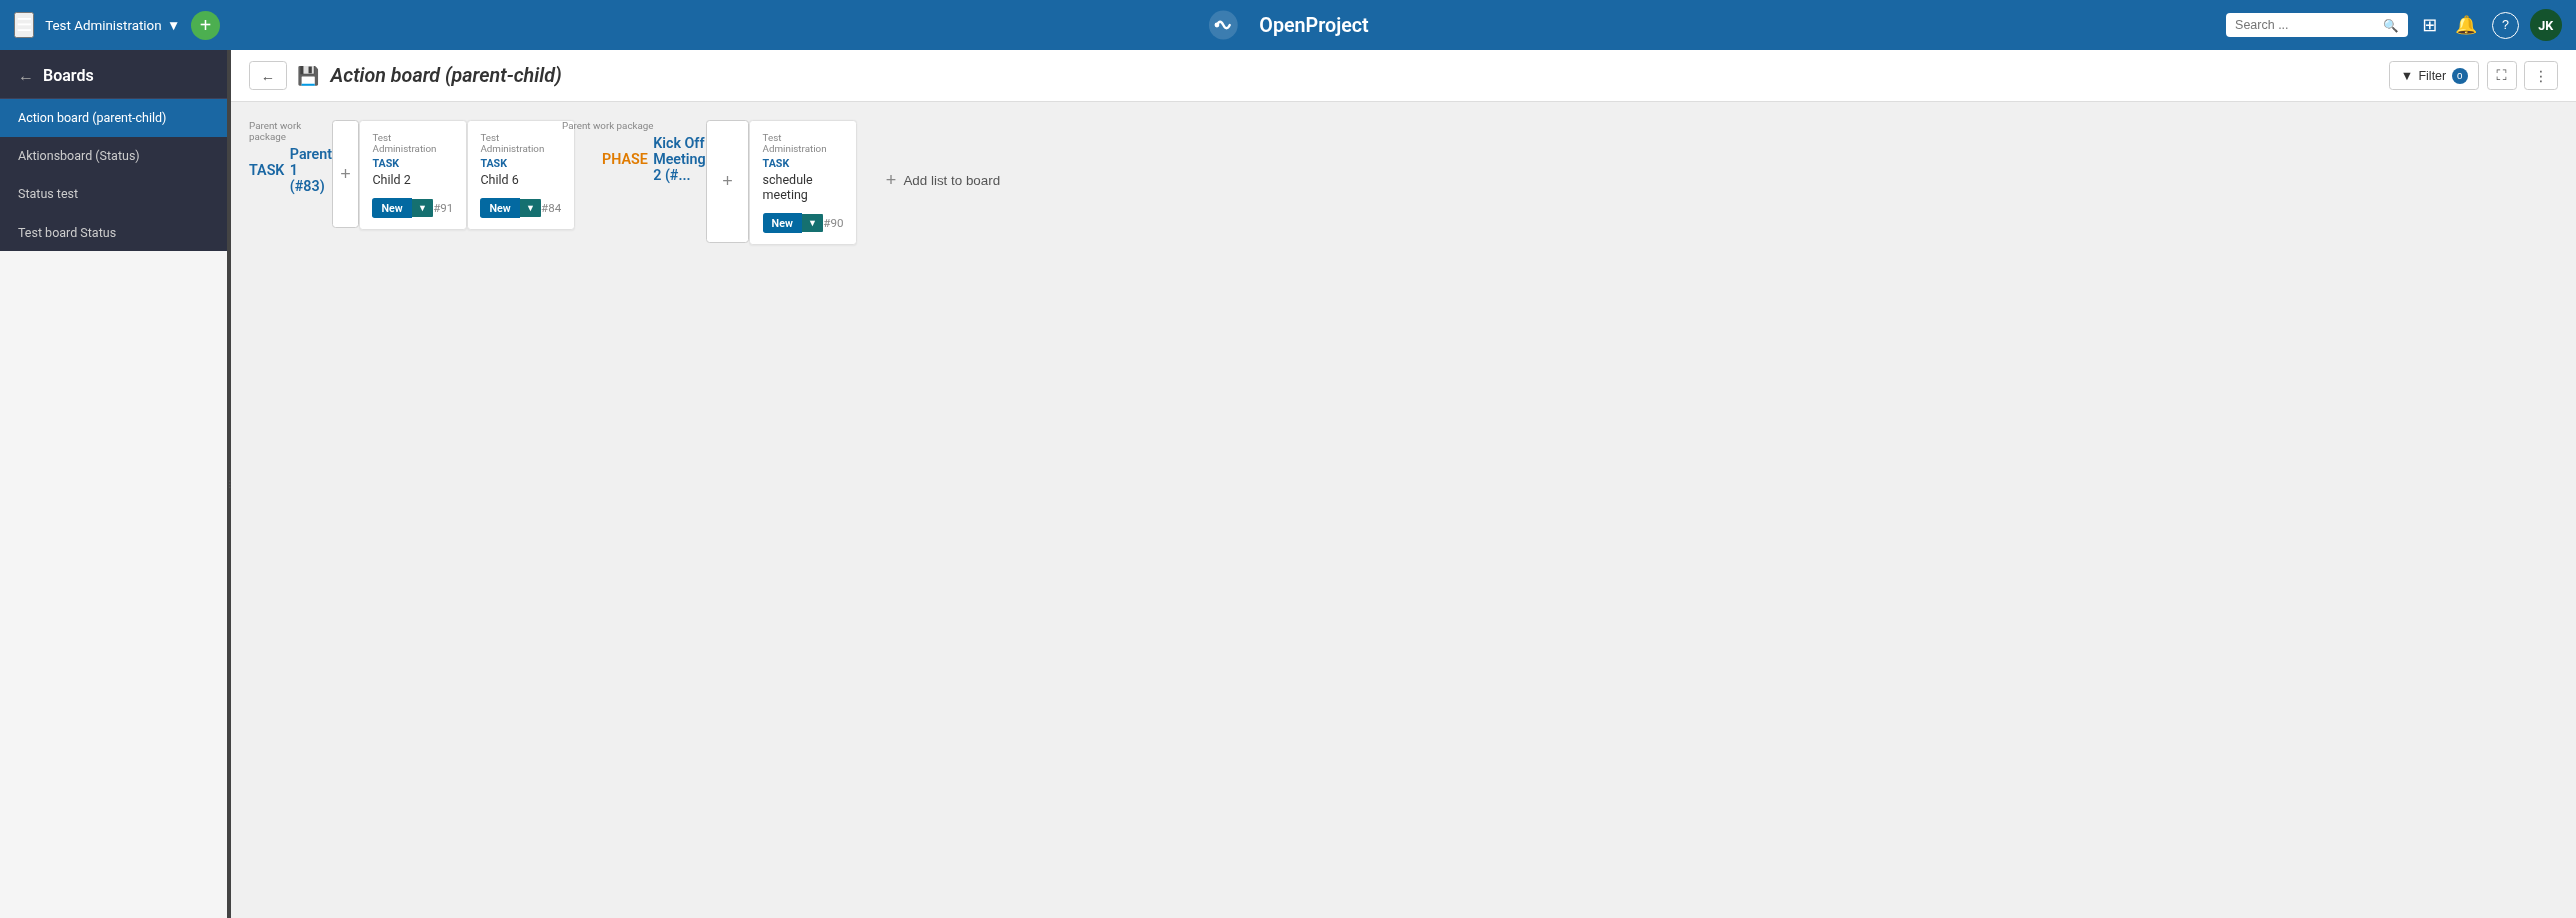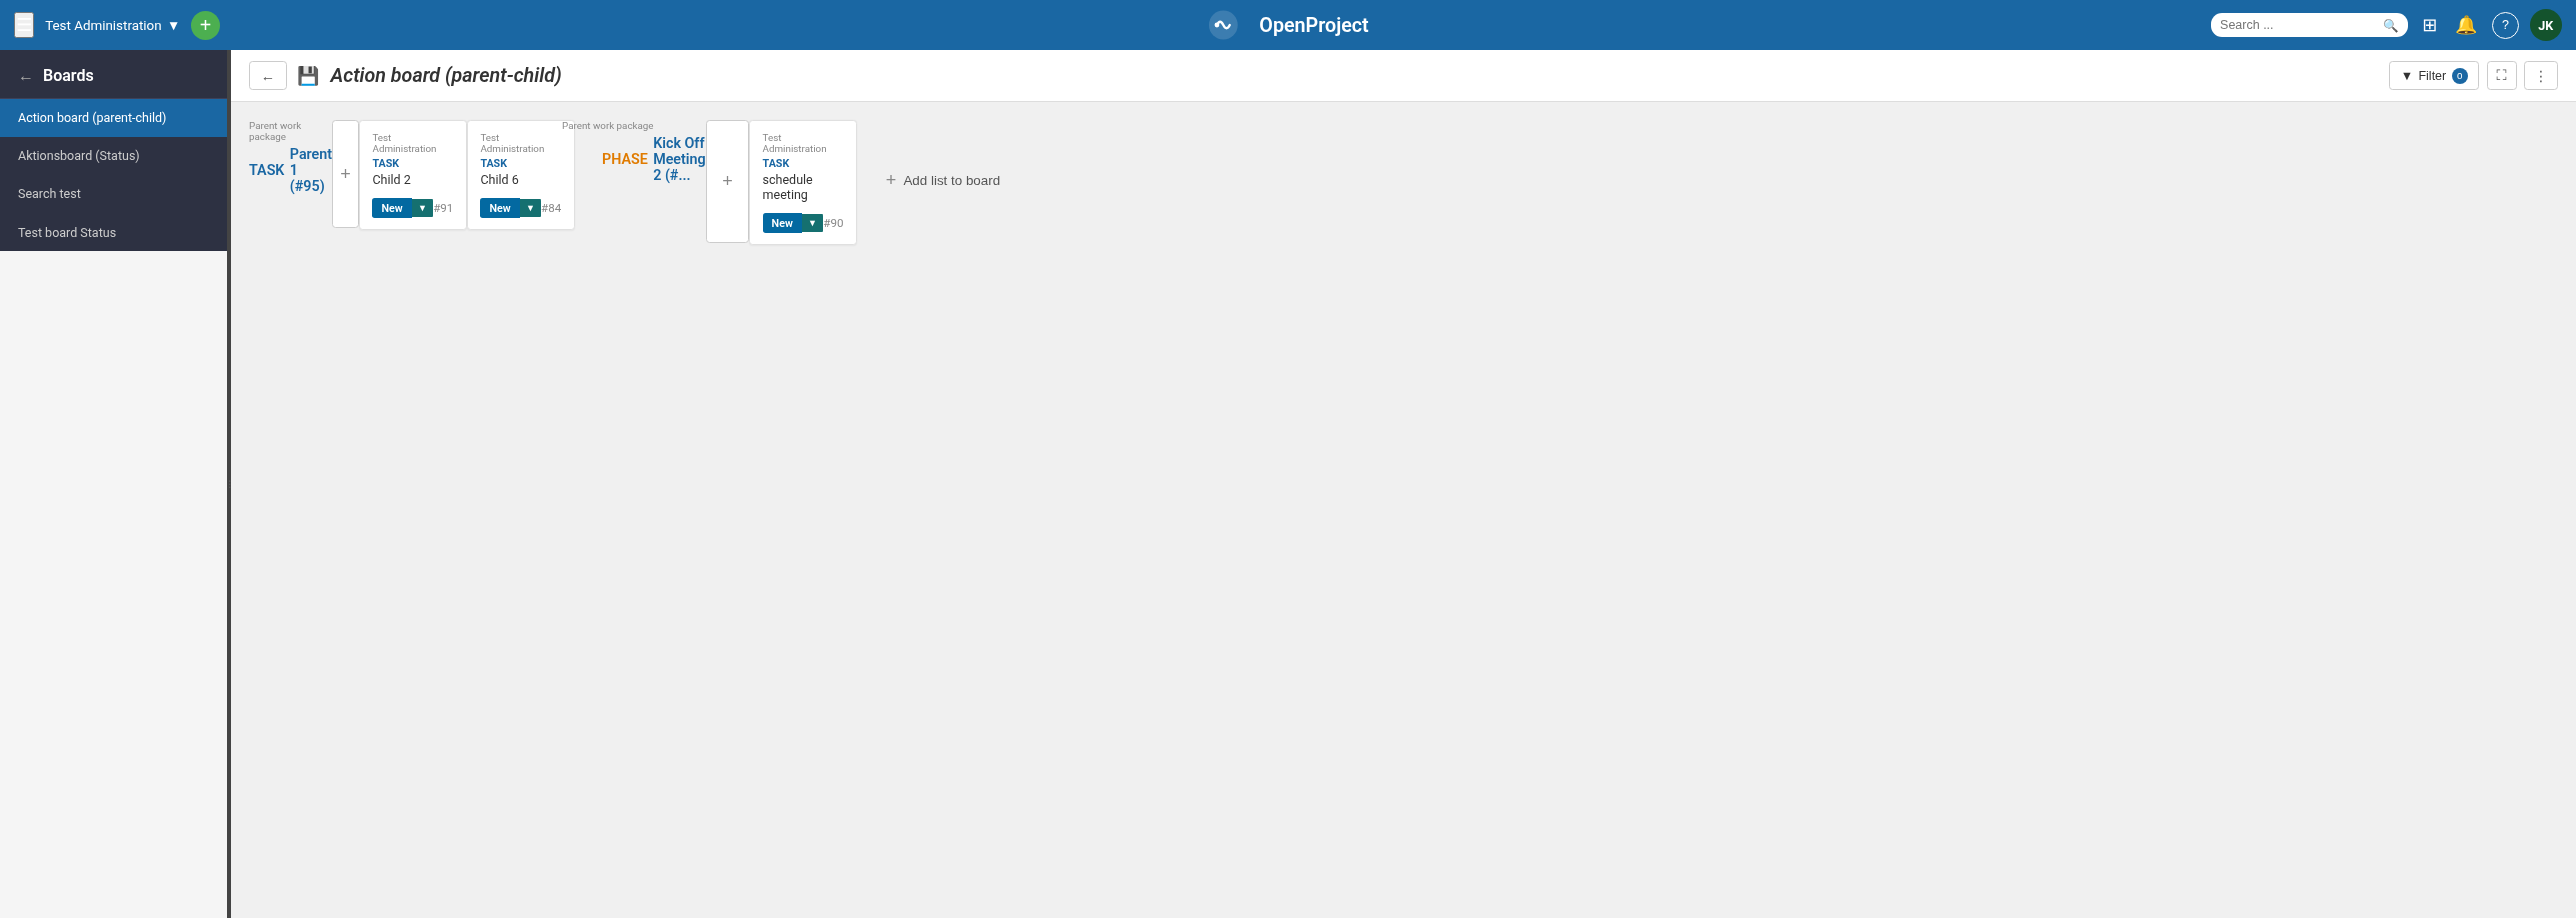--- a/index.html
+++ b/index.html
@@ -34,23 +34,23 @@
     }
     .logo-icon {
       width: 32px; height: 32px;
     }
     .navbar-right {
       margin-left: auto;
       display: flex; align-items: center; gap: 10.7px;
     }
     .search-box {
       display: flex; align-items: center;
-      background: white; border-radius: 11px;
+      background: white; border-radius: 4px;
       padding: 4.5px 9px; gap: 5.4px;
-      width: 197px;
+      width: 182px;
     }
     .search-box input {
       border: none; outline: none; font-size: 12.5px; color: #555; width: 100%;
       background: transparent;
     }
     .search-icon { color: #888; font-size: 12.5px; }
     .nav-icon-btn {
       color: white; font-size: 18px; cursor: pointer;
       background: none; border: none; padding: 3.6px;
       display: flex; align-items: center; justify-content: center;
@@ -331,21 +331,21 @@
 
   <div class="sidebar-wrapper">
     <div class="sidebar">
       <div class="sidebar-header">
         <button class="sidebar-back-btn">←</button>
         <span class="sidebar-title">Boards</span>
       </div>
 
       <div class="sidebar-item active">Action board (parent-child)</div>
       <div class="sidebar-item">Aktionsboard (Status)</div>
-      <div class="sidebar-item">Search test</div>
+      <div class="sidebar-item">Status test</div>
       <div class="sidebar-item">Test board Status</div>
     </div>
     <div class="drag-handle">
       <span class="drag-handle-dots">⋮</span>
     </div>
   </div>
 
   <div class="content">
 
     <div class="board-header">
@@ -363,21 +363,21 @@
       </div>
     </div>
 
     <div class="board-content">
 
       <div class="board-column">
         <div class="column-header">
           <div class="column-parent-label">Parent work package</div>
           <div class="column-title">
             <span class="type-task">TASK</span>
-            <span class="column-title-text">Parent 1 (#95)</span>
+            <span class="column-title-text">Parent 1 (#83)</span>
           </div>
         </div>
         <button class="add-card-btn">+</button>
 
         <div class="card">
           <div class="card-project">Test Administration</div>
           <div class="card-type">TASK</div>
           <div class="card-title">Child 2</div>
           <div class="card-footer">
             <div class="status-badge">

